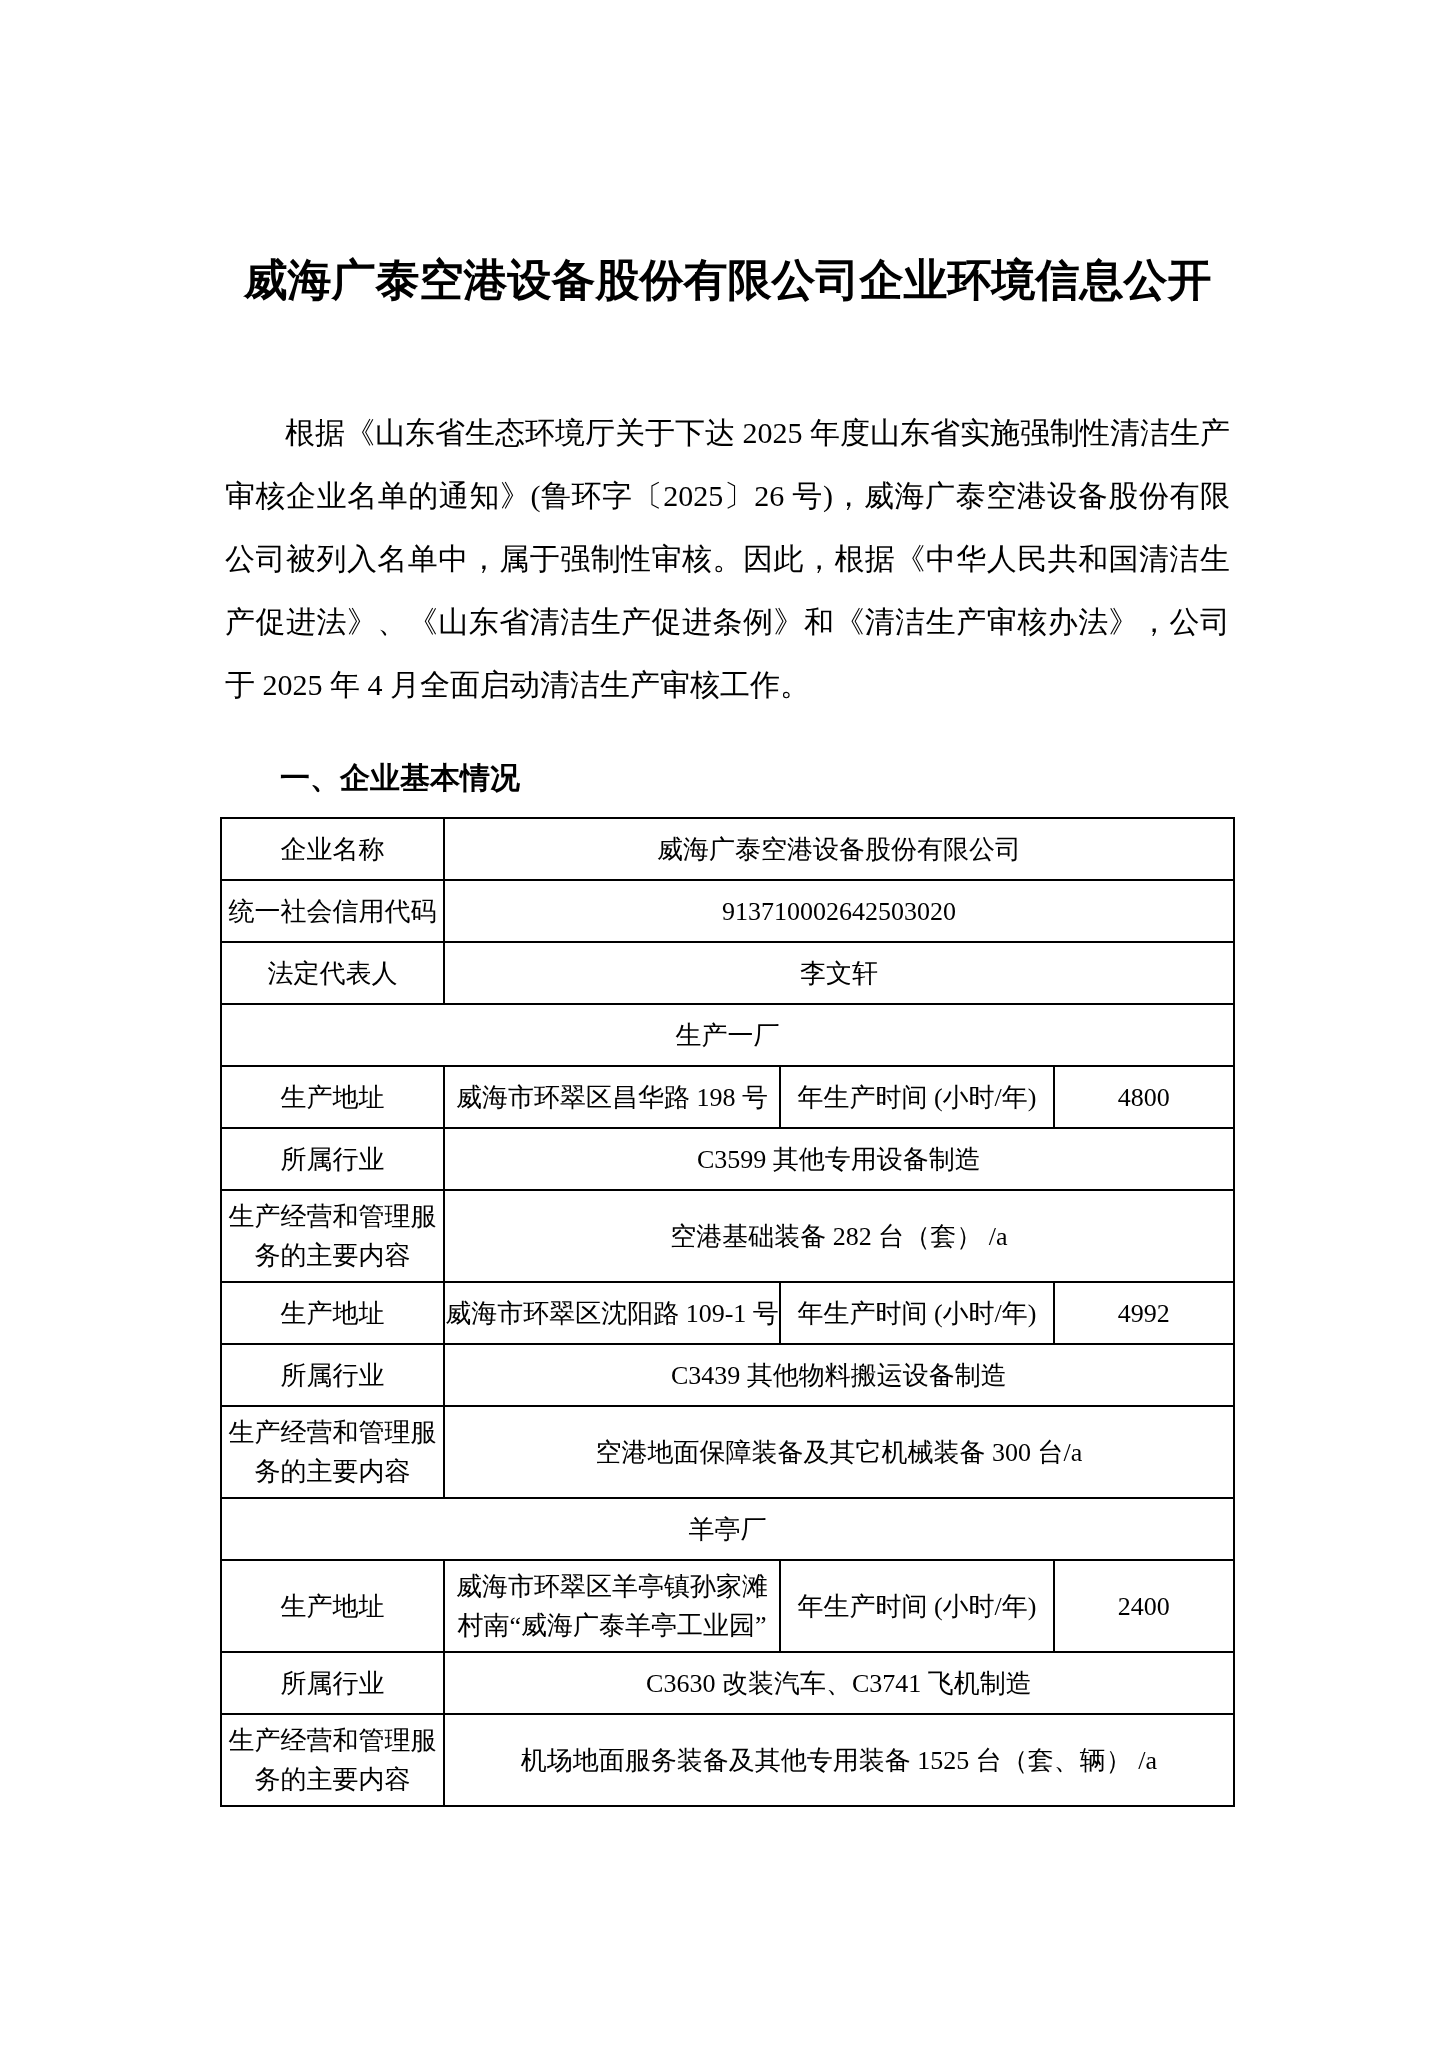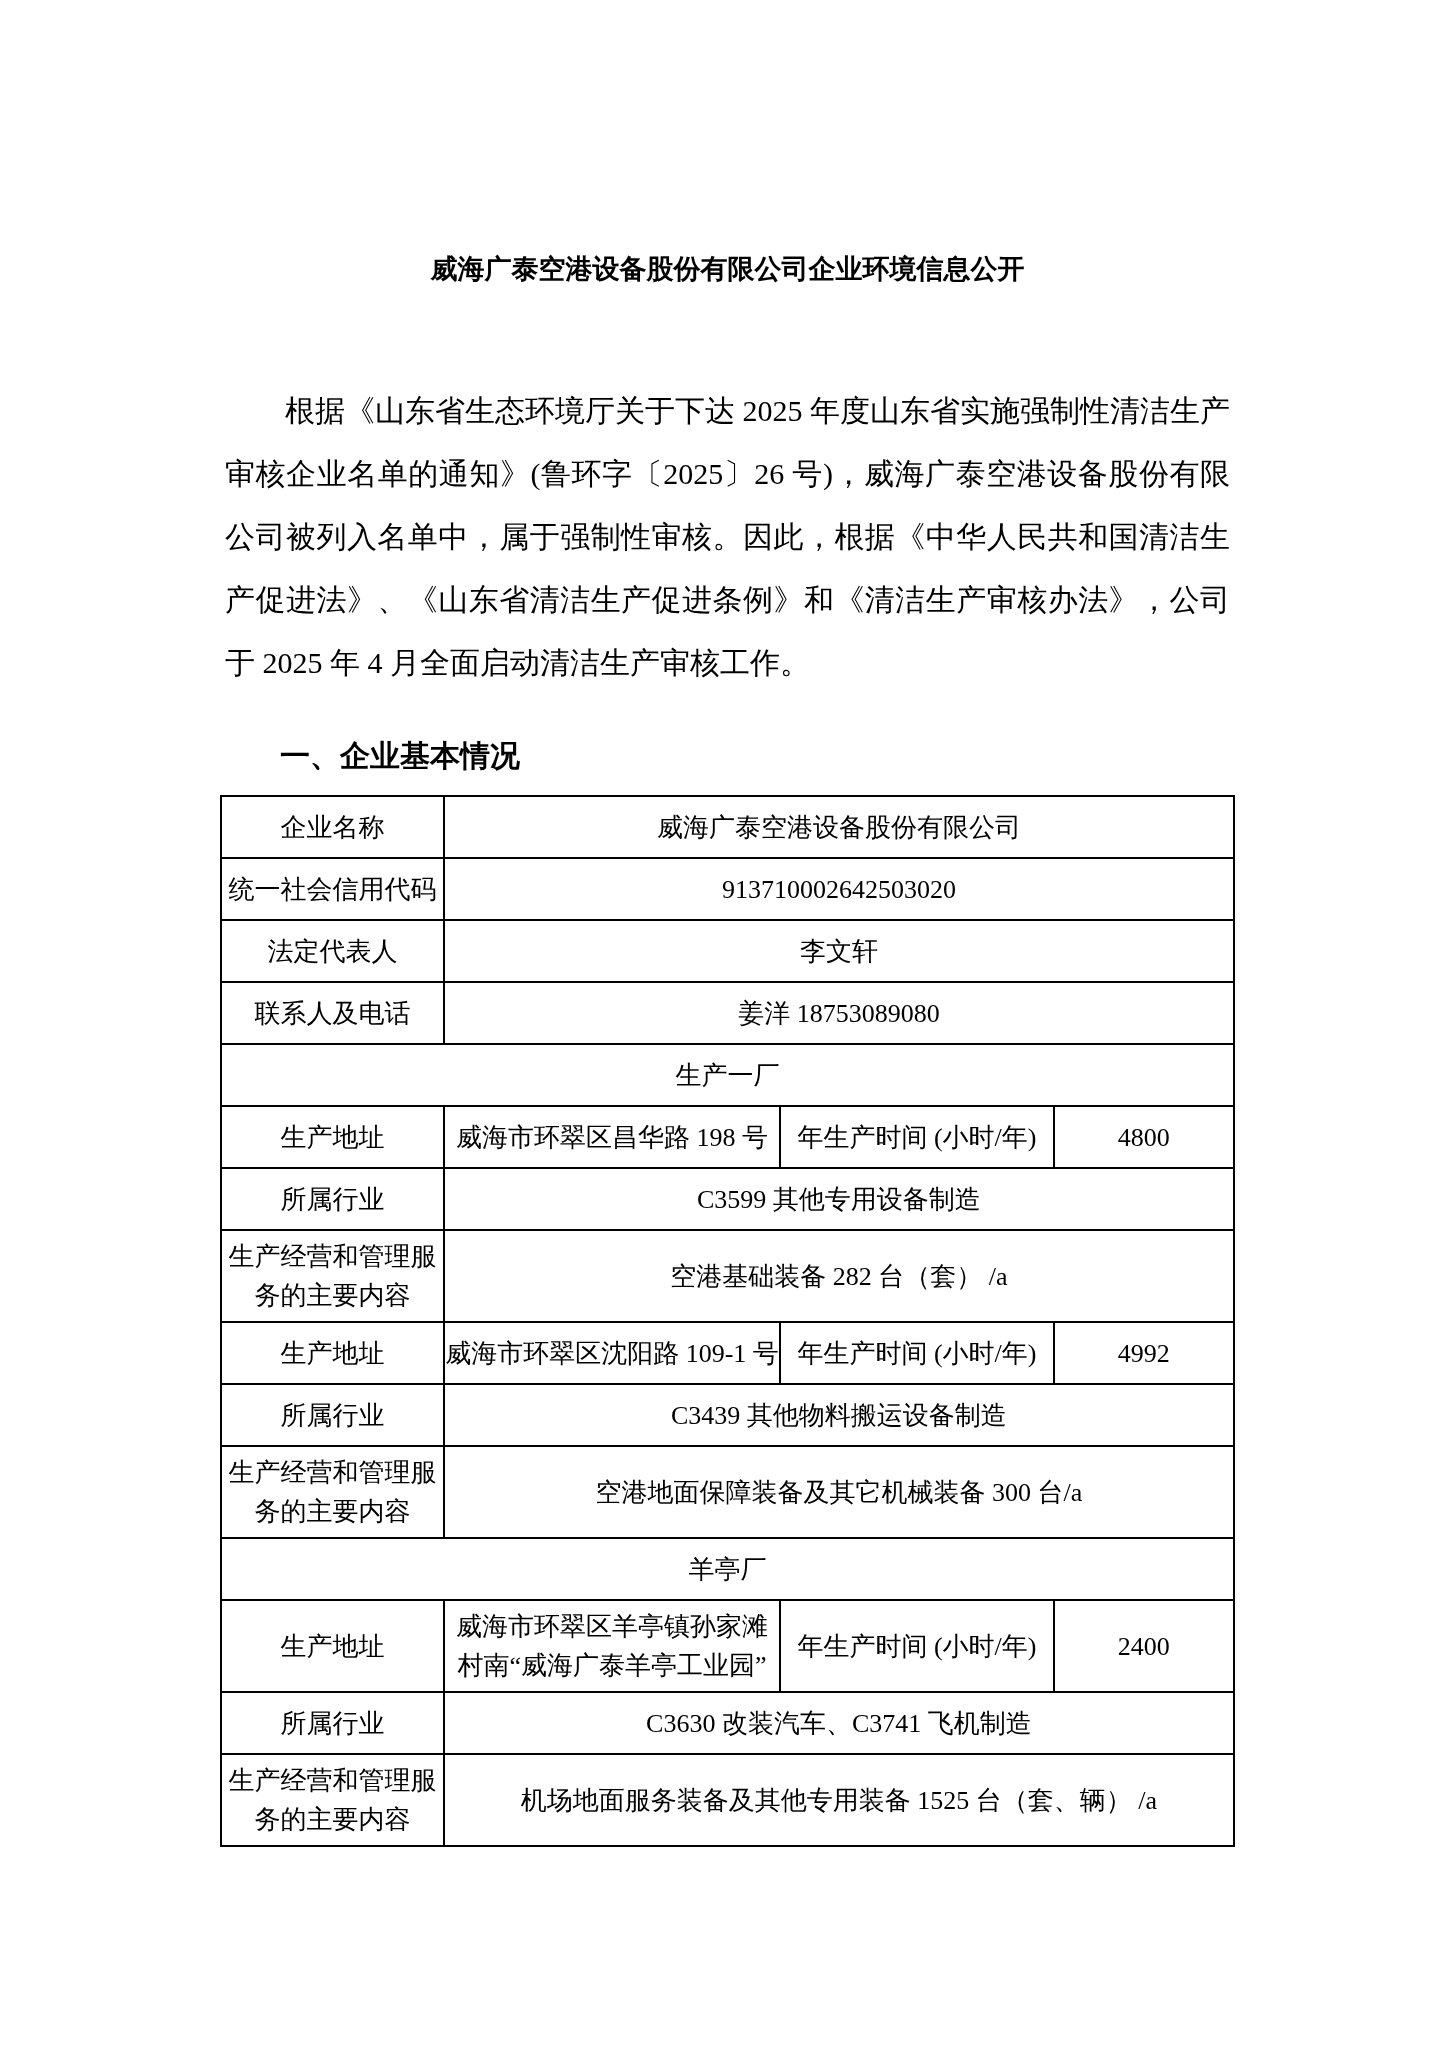--- a/index.html
+++ b/index.html
@@ -17,21 +17,21 @@
   }
   .page {
     box-sizing: border-box;
     width: 1448px;
     height: 2048px;
     padding: 252px 213px 60px 220px;
     overflow: hidden;
   }
   .doc-title {
     margin: 0;
-    font-size: 27px;
+    font-size: 44px;
     font-weight: bold;
     text-align: center;
     line-height: 1.3;
     font-family: "Liberation Serif", "DejaVu Serif", serif;
   }
   .body-para {
     margin: 5px;
     font-size: 30px;
     line-height: 63px;
     text-align: justify;
@@ -96,24 +96,20 @@
         <td colspan="3">威海广泰空港设备股份有限公司</td>
       </tr>
       <tr>
         <td>统一社会信用代码</td>
         <td colspan="3">913710002642503020</td>
       </tr>
       <tr>
         <td>法定代表人</td>
         <td colspan="3">李文轩</td>
       </tr>
-      <tr>
-        <td>联系人及电话</td>
-        <td colspan="3">姜洋 18753089080</td>
-      </tr>
 
       <tr>
         <td colspan="4">生产一厂</td>
       </tr>
       <tr>
         <td>生产地址</td>
         <td>威海市环翠区昌华路 198 号</td>
         <td>年生产时间 (小时/年)</td>
         <td>4800</td>
       </tr>

